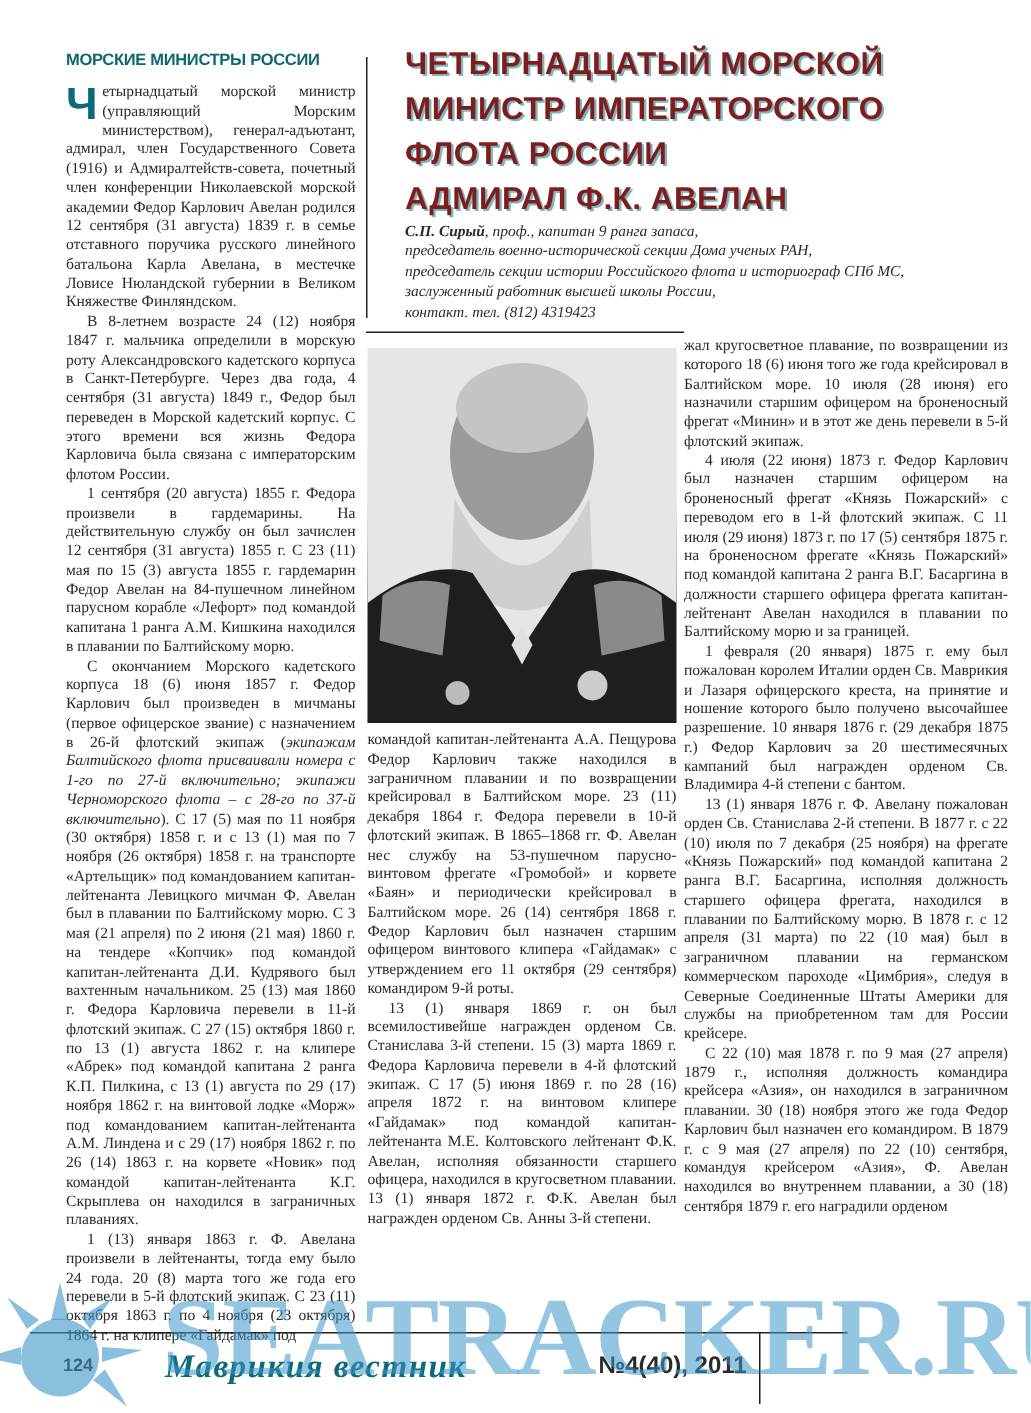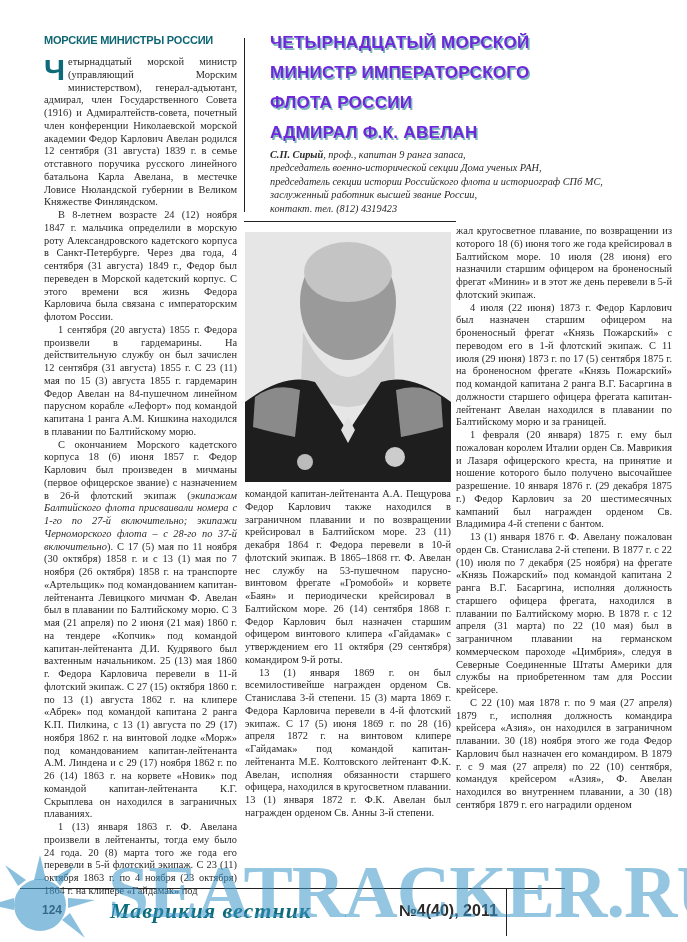--- a/index.html
+++ b/index.html
@@ -1,20 +1,20 @@
 <!DOCTYPE html>
 <html><head>
 <meta charset="utf-8">
 <style>
   html,body{margin:0;padding:0;background:#fff;}
   body{width:687px;height:942px;position:relative;overflow:hidden;font-family:"Liberation Serif","DejaVu Serif",serif;color:#2a2a2a;}
   .section-label{position:absolute;left:44px;top:34px;font-family:"Liberation Sans","DejaVu Sans",sans-serif;font-weight:bold;font-size:11px;color:#0e6673;letter-spacing:-0.2px;}
   .vrule{position:absolute;left:244px;top:38px;width:1px;height:174px;background:#222;}
   .hrule{position:absolute;left:244px;top:221px;width:212px;height:1px;background:#222;}
-  .title{position:absolute;left:270px;top:28px;width:400px;font-family:"Liberation Sans","DejaVu Sans",sans-serif;font-weight:900;font-size:17px;line-height:30px;color:#6d28d9;text-shadow:1.5px 1.5px 0 #7fb6bd;letter-spacing:0.3px;}
+  .title{position:absolute;left:270px;top:28px;width:400px;font-family:"Liberation Sans","DejaVu Sans",sans-serif;font-weight:900;font-size:21px;line-height:30px;color:#7f1d1d;text-shadow:1.5px 1.5px 0 #7fb6bd;letter-spacing:0.3px;}
   .title div{white-space:nowrap;}
   .byline{position:absolute;left:270px;top:148px;width:400px;font-size:10.3px;line-height:13.4px;font-style:italic;color:#2a2a2a;}
   .byline b{text-align:right;}
   .col{position:absolute;font-size:10.4px;line-height:12.75px;text-align:justify;hyphens:auto;color:#2a2a2a;}
   .col p{margin:0;text-indent:14px;}
   .col p.first{text-indent:0;}
   .col1{left:44px;top:56px;width:193px;}
   .col2{left:245px;top:488px;width:206px;}
   .col3{left:456px;top:225px;width:216px;}
   .dropcap{float:left;font-family:"Liberation Sans","DejaVu Sans",sans-serif;font-weight:900;font-size:30px;line-height:25px;color:#0d6a78;margin:1px 3px 0 0;}
@@ -37,21 +37,21 @@
   <div>ЧЕТЫРНАДЦАТЫЙ МОРСКОЙ</div>
   <div>МИНИСТР ИМПЕРАТОРСКОГО</div>
   <div>ФЛОТА РОССИИ</div>
   <div>АДМИРАЛ Ф.К. АВЕЛАН</div>
 </div>
 
 <div class="byline">
   <div><b>С.П. Сирый</b><span>, проф., капитан 9 ранга запаса,</span></div>
   <div>председатель военно-исторической секции Дома ученых РАН,</div>
   <div>председатель секции истории Российского флота и историограф СПб МС,</div>
-  <div>заслуженный работник высшей звание России,</div>
+  <div>заслуженный работник высшей школы России,</div>
   <div>контакт. тел. (812) 4319423</div>
 </div>
 
 <div class="hrule"></div>
 
 <div class="col col1">
   <p class="first"><span class="dropcap">Ч</span><span>етырнадцатый морской министр (управляющий Морским министерством), генерал-адъютант, адмирал, член Государственного Совета (1916) и Адмиралтейств-совета, почетный член конференции Николаевской морской академии Федор Карлович Авелан родился 12 сентября (31 августа) 1839 г. в семье отставного поручика русского линейного батальона Карла Авелана, в местечке Ловисе Нюландской губернии в Великом Княжестве Финляндском.</span></p>
   <p>В 8-летнем возрасте 24 (12) ноября 1847 г. мальчика определили в морскую роту Александровского кадетского корпуса в Санкт-Петербурге. Через два года, 4 сентября (31 августа) 1849 г., Федор был переведен в Морской кадетский корпус. С этого времени вся жизнь Федора Карловича была связана с императорским флотом России.</p>
   <p>1 сентября (20 августа) 1855 г. Федора произвели в гардемарины. На действительную службу он был зачислен 12 сентября (31 августа) 1855 г. С 23 (11) мая по 15 (3) августа 1855 г. гардемарин Федор Авелан на 84-пушечном линейном парусном корабле «Лефорт» под командой капитана 1 ранга А.М. Кишкина находился в плавании по Балтийскому морю.</p>
   <p><span>С окончанием Морского кадетского корпуса 18 (6) июня 1857 г. Федор Карлович был произведен в мичманы (первое офицерское звание) с назначением в 26-й флотский экипаж (</span><i>экипажам Балтийского флота присваивали номера с 1-го по 27-й включительно; экипажи Черноморского флота – с 28-го по 37-й включительно</i><span>). С 17 (5) мая по 11 ноября (30 октября) 1858 г. и с 13 (1) мая по 7 ноября (26 октября) 1858 г. на транспорте «Артельщик» под командованием капитан-лейтенанта Левицкого мичман Ф. Авелан был в плавании по Балтийскому морю. С 3 мая (21 апреля) по 2 июня (21 мая) 1860 г. на тендере «Копчик» под командой капитан-лейтенанта Д.И. Кудрявого был вахтенным начальником. 25 (13) мая 1860 г. Федора Карловича перевели в 11-й флотский экипаж. С 27 (15) октября 1860 г. по 13 (1) августа 1862 г. на клипере «Абрек» под командой капитана 2 ранга К.П. Пилкина, с 13 (1) августа по 29 (17) ноября 1862 г. на винтовой лодке «Морж» под командованием капитан-лейтенанта А.М. Линдена и с 29 (17) ноября 1862 г. по 26 (14) 1863 г. на корвете «Новик» под командой капитан-лейтенанта К.Г. Скрыплева он находился в заграничных плаваниях.</span></p>

